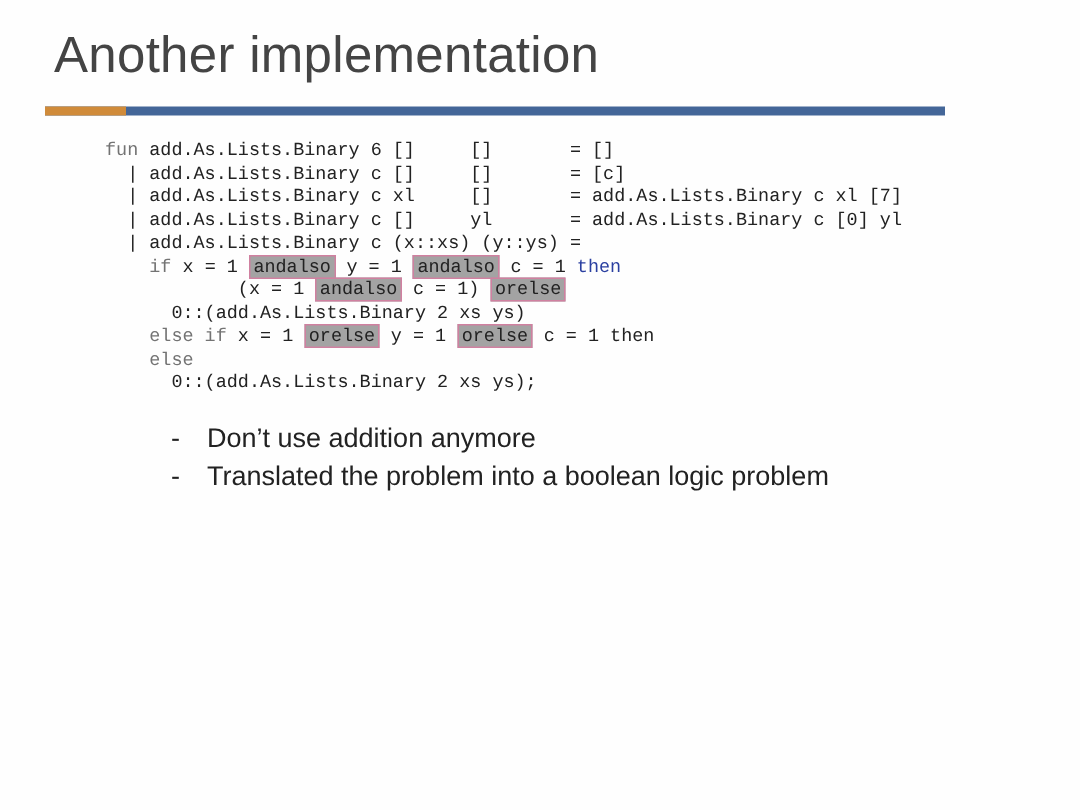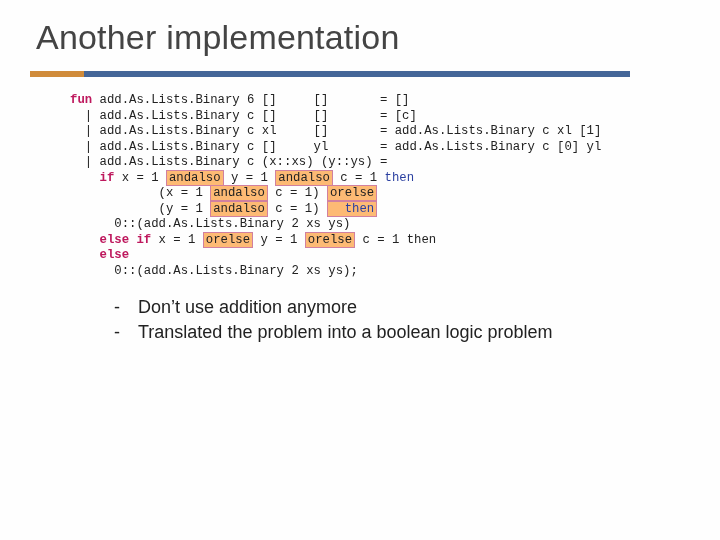--- a/index.html
+++ b/index.html
@@ -2,49 +2,48 @@
 <html><head>
 <meta charset="utf-8">
 <style>
   html,body{margin:0;padding:0;width:720px;height:540px;background:#fefefe;font-family:Arial,Helvetica,sans-serif;overflow:hidden}
   .slide{position:relative;width:660px;height:540px;box-sizing:border-box}
   .title-area{padding:18px 30px 6px 36px}
   .title{font-size:34px;color:#444;letter-spacing:0.2px}
   .rule{height:6px;background:#446698;margin:8px 30px 0 30px;position:relative}
   .rule .accent{position:absolute;left:0;top:0;height:6px;width:54px;background:#d08b3a}
   .code-block{padding:16px 40px 0 70px;font-family:Consolas,"Courier New",monospace;font-size:12.3px;line-height:15.5px;color:#222}
-  .kw{color:#be185d;font-weight:bold}
+  .kw{color:#737373;font-weight:normal}
   .kw2{color:#2a3fa0}
-  .hl{background:#fdba74;border:1px solid #d080a0;padding:0 2px}
+  .hl{background:#a3a3a3;border:1px solid #d080a0;padding:0 2px}
   .bullets{padding:18px 30px 0 110px;font-size:18px;color:#222}
   .bullets .row{display:flex;gap:18px;align-items:baseline;margin-bottom:4px}
   .dash{width:10px;text-align:right}
   pre{margin:0;white-space:pre;font-family:inherit}
 </style>
 </head>
 <body>
 
 <div class="slide">
 
   <div class="title-area">
     <div class="title">Another implementation</div>
   </div>
   <div class="rule">
     <div class="accent"></div>
   </div>
 
   <div class="code-block">
 <pre><span class="kw">fun</span><span> add.As.Lists.Binary 6 []     []       = []</span></pre>
 <pre>  | add.As.Lists.Binary c []     []       = [c]</pre>
-<pre>  | add.As.Lists.Binary c xl     []       = add.As.Lists.Binary c xl [1]</pre>
+<pre>  | add.As.Lists.Binary c xl     []       = add.As.Lists.Binary c xl [7]</pre>
 <pre>  | add.As.Lists.Binary c []     yl       = add.As.Lists.Binary c [0] yl</pre>
 <pre>  | add.As.Lists.Binary c (x::xs) (y::ys) =</pre>
 <pre><span class="kw">    if</span><span> x = 1 </span><span class="hl">andalso</span><span> y = 1 </span><span class="hl">andalso</span><span> c = 1 </span><span class="kw2">then</span></pre>
 <pre><span>            (x = 1 </span><span class="hl">andalso</span><span> c = 1) </span><span class="hl">orelse</span></pre>
-<pre><span>            (y = 1 </span><span class="hl">andalso</span><span> c = 1) </span><span class="hl kw2">  then</span></pre>
 <pre>      0::(add.As.Lists.Binary 2 xs ys)</pre>
 <pre><span class="kw">    else if</span><span> x = 1 </span><span class="hl">orelse</span><span> y = 1 </span><span class="hl">orelse</span><span> c = 1 then</span></pre>
 <pre><span class="kw">    else</span></pre>
 <pre>      0::(add.As.Lists.Binary 2 xs ys);</pre>
   </div>
 
   <div class="bullets">
     <div class="row">
       <div class="dash">-</div>
       <div>Don’t use addition anymore</div>

